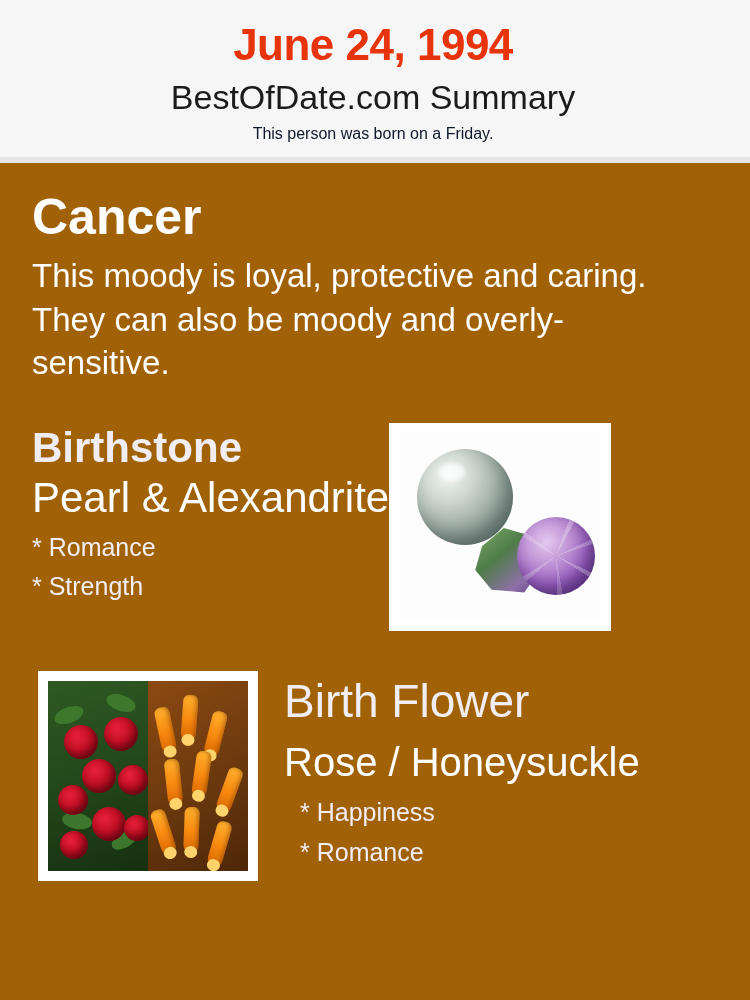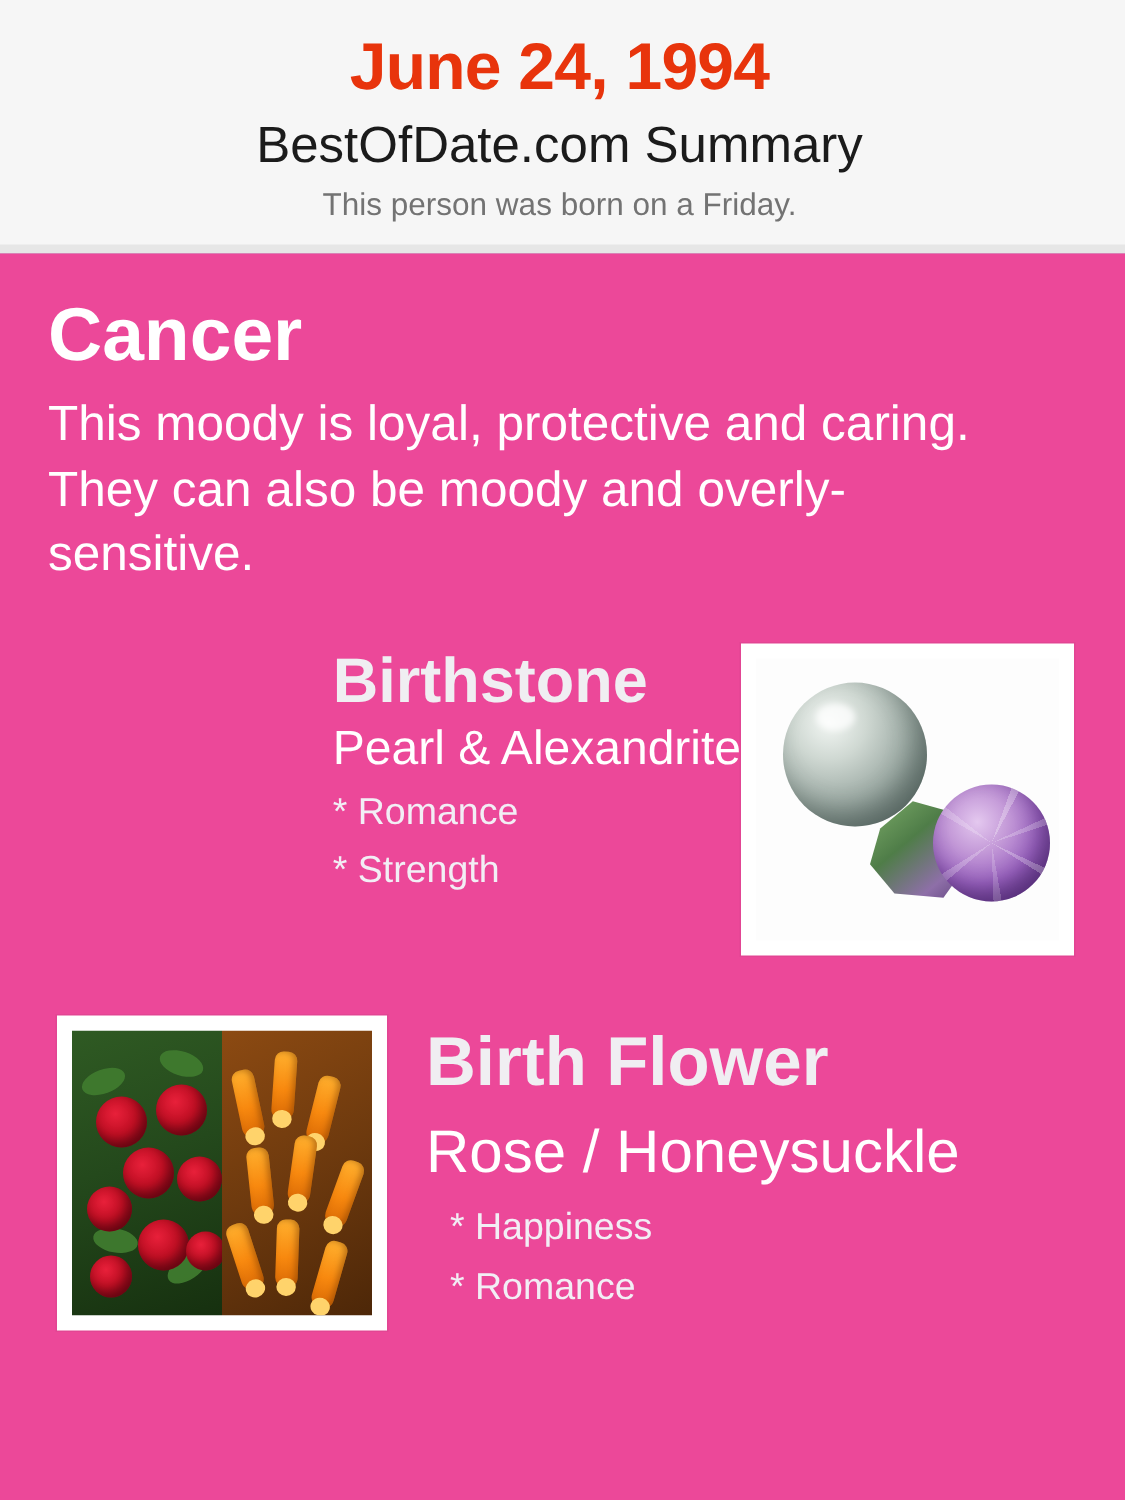--- a/index.html
+++ b/index.html
@@ -39,29 +39,29 @@
     margin: 0 0 10px 0;
     letter-spacing: -0.5px;
   }
   .header-site {
     color: #1b1b1b;
     font-size: 34px;
     font-weight: normal;
     margin: 0 0 8px 0;
   }
   .header-sub {
-    color: #737373;
-    font-size: 21px;
+    color: #0f172a;
+    font-size: 16px;
     margin: 0;
   }
 
   
   .body {
     flex: 1;
-    background: #ec4899;
+    background: #a16207;
     padding: 28px 32px 20px 32px;
     box-sizing: border-box;
     position: relative;
   }
 
   .zodiac-title {
     color: #ffffff;
     font-size: 50px;
     font-weight: bold;
     margin: 0 0 10px 0;
@@ -73,35 +73,35 @@
     line-height: 1.33;
     margin: 0;
     max-width: 625px;
   }
 
   
   .stone-section {
     margin-top: 38px;
     display: flex;
     align-items: flex-start;
-    justify-content: flex-end;
+    justify-content: flex-start;
   }
   .stone-text {
     padding-top: 2px;
   }
   .section-head {
     color: #f0eef2;
     font-size: 42px;
     font-weight: bold;
     margin: 0 0 2px 0;
     line-height: 1.1;
   }
   .section-sub {
     color: #ffffff;
-    font-size: 32px;
+    font-size: 42px;
     margin: 0 0 10px 0;
     line-height: 1.15;
   }
   .trait {
     color: #f2eef5;
     font-size: 25px;
     margin: 0 0 9px 0;
     line-height: 1.2;
   }
 
@@ -250,21 +250,21 @@
   }
 
   .flower-text {
     padding-left: 26px;
     padding-top: 6px;
     text-align: left;
   }
   .flower-head {
     color: #f0eef2;
     font-size: 46px;
-    font-weight: bold;
+    font-weight: normal;
     margin: 0 0 2px 0;
     line-height: 1.08;
   }
   .flower-sub {
     color: #ffffff;
     font-size: 40px;
     margin: 12px 0 12px 0;
     line-height: 1.15;
   }
   .flower-trait {

